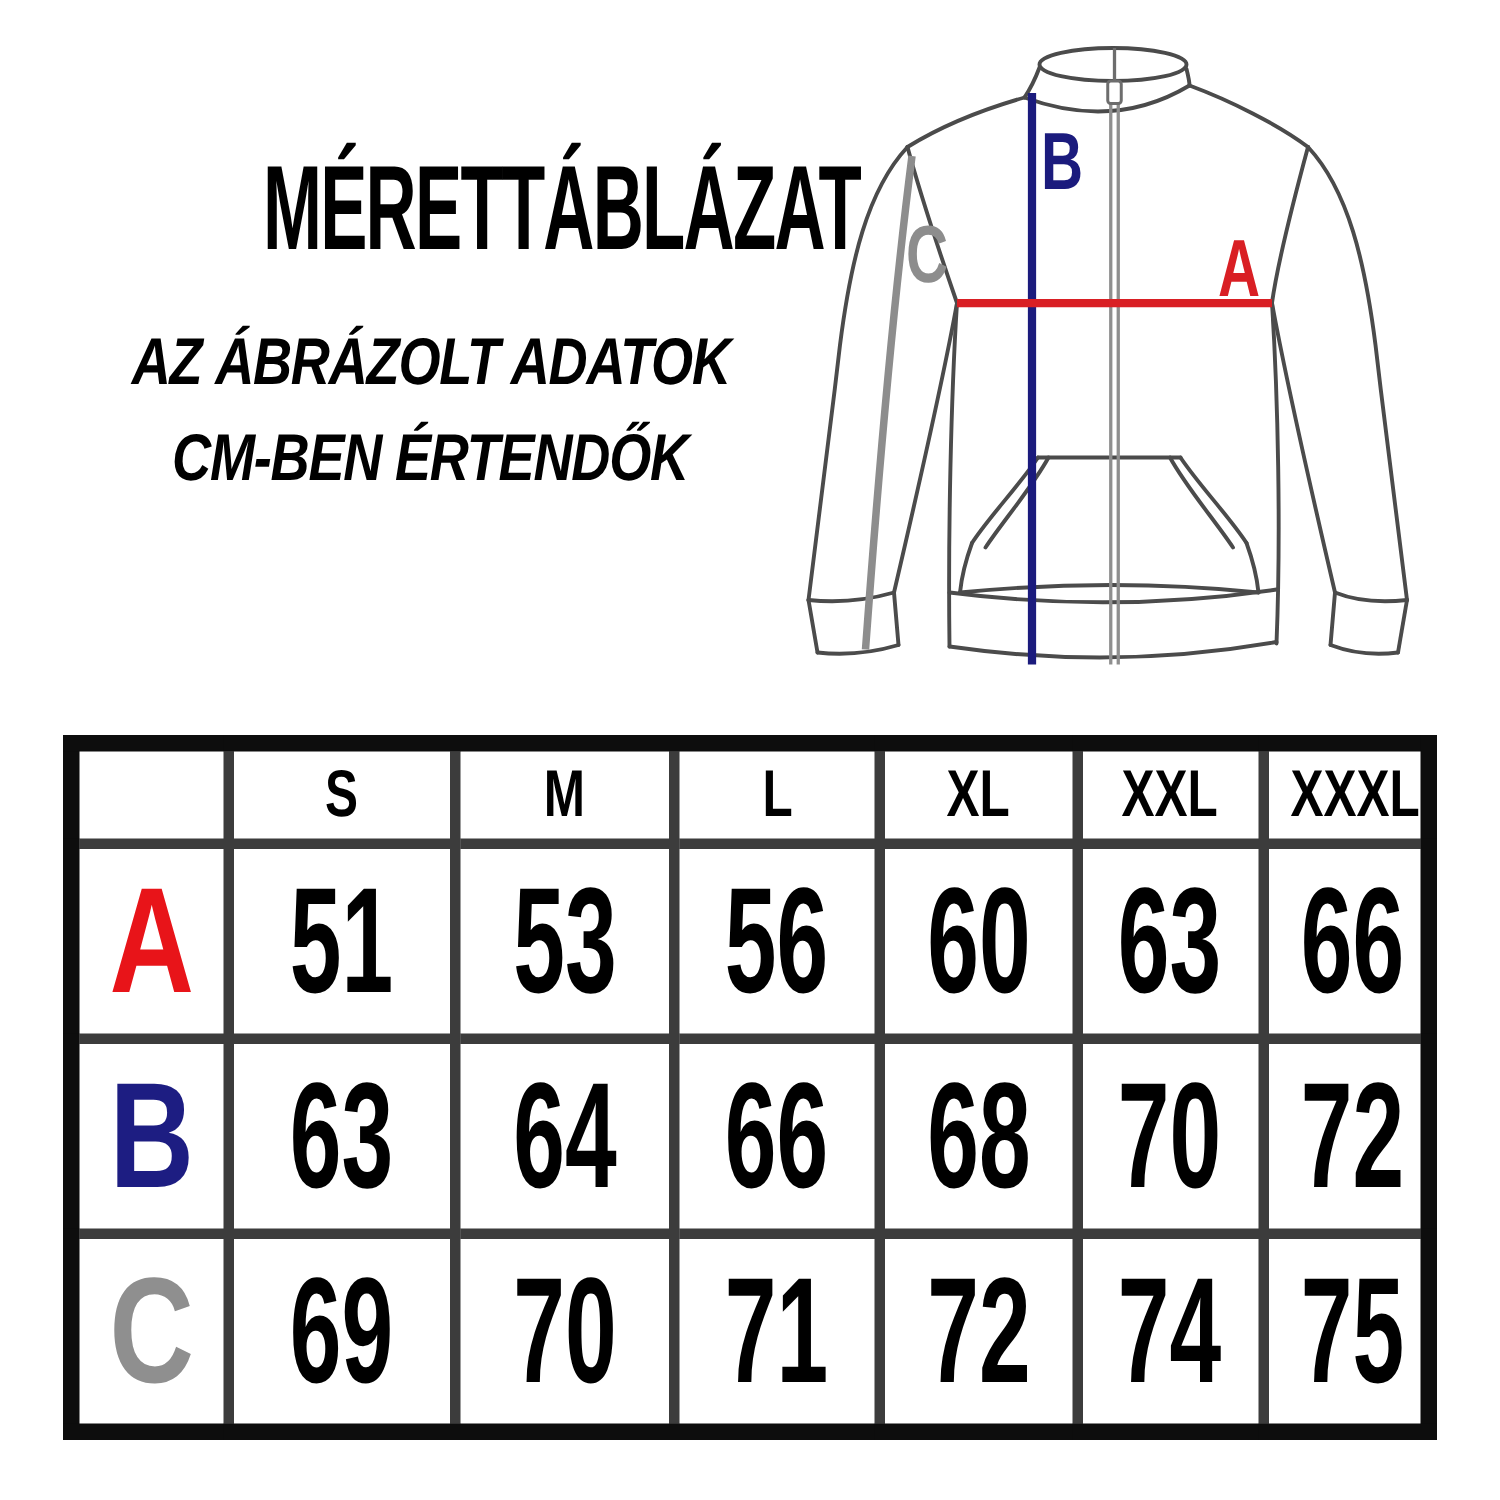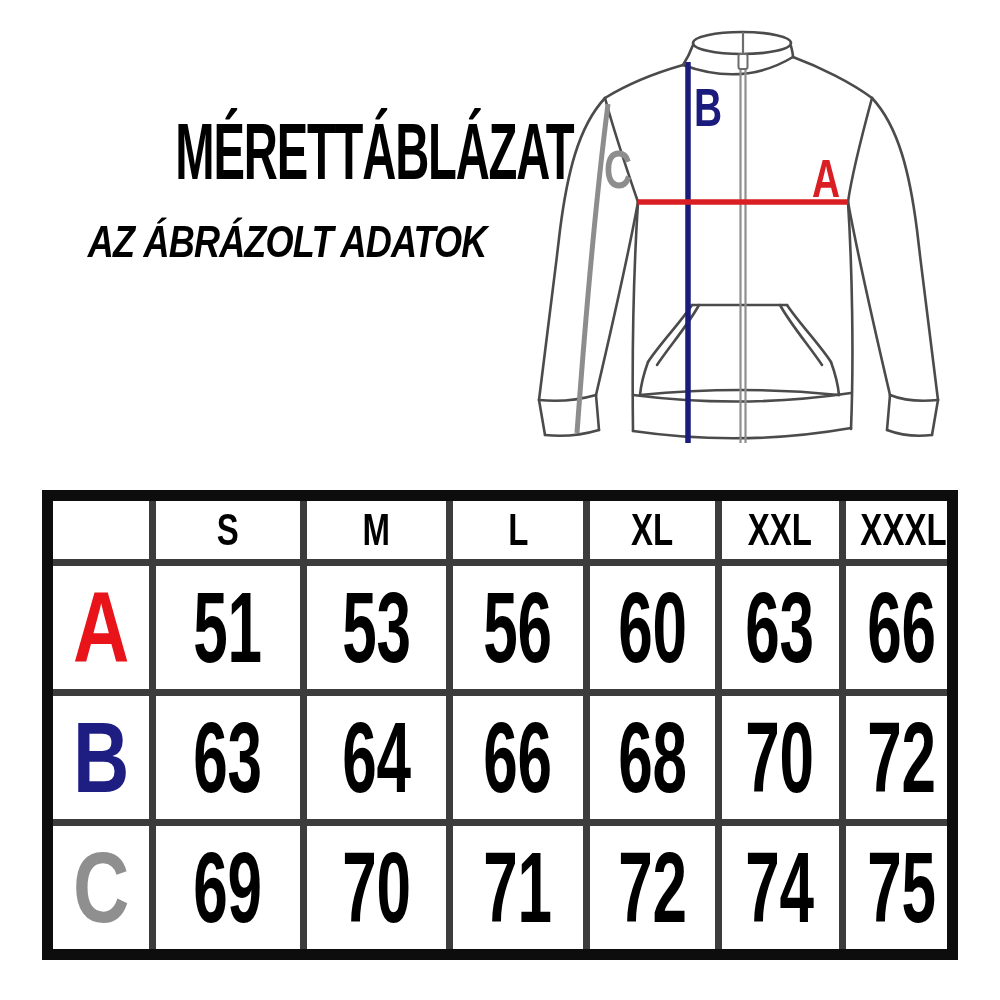--- a/index.html
+++ b/index.html
@@ -1,19 +1,19 @@
 <!DOCTYPE html>
 <html><head>
 <meta charset="utf-8">
 <style>
   html,body{margin:0;padding:0;background:#ffffff;}
   .sheet{position:relative;width:1000px;height:1000px;background:#fff;overflow:hidden;
          font-family:"Liberation Sans", sans-serif;color:#000;}
   
-  .head-block{position:absolute;left:37px;top:112px;width:500px;text-align:center;}
+  .head-block{position:absolute;left:37px;top:99px;width:500px;text-align:center;}
   .title-line{line-height:80px;white-space:nowrap;}
   .title-text{display:inline-block;font-size:80px;font-weight:bold;letter-spacing:-2px;
               transform:scaleX(0.59);transform-origin:50% 50%;white-space:nowrap;}
   .sub-block{position:absolute;left:37px;top:215px;width:500px;text-align:center;font-style:italic;}
   .sub-line{line-height:54px;white-space:nowrap;}
   .sub-text{display:inline-block;font-size:44px;font-weight:bold;letter-spacing:-1px;
             transform:scaleX(0.82);transform-origin:50% 50%;white-space:nowrap;}
   
   .diagram{position:absolute;left:520px;top:5px;width:450px;height:460px;}
   
@@ -35,20 +35,23 @@
 <div class="sheet">
 
   <div class="head-block">
     <div class="title-line">
       <span class="title-text">MÉRETTÁBLÁZAT</span>
     </div>
   </div>
   <div class="sub-block">
     <div class="sub-line">
       <span class="sub-text">AZ ÁBRÁZOLT ADATOK</span>
+    </div>
+    <div class="sub-line">
+      <span class="sub-text">CM-BEN ÉRTENDŐK</span>
     </div>
   </div>
 
   <svg class="diagram" viewBox="0 0 450 460" xmlns="http://www.w3.org/2000/svg">
     <g fill="none" stroke="#4b4b4b" stroke-width="2.6" stroke-linecap="round" stroke-linejoin="round">
 
       <ellipse cx="222" cy="38" rx="49" ry="11"></ellipse>
       <path d="M173,40 C170,48 167,54 163,60"></path>
       <path d="M271,41 C272,45 273,49 273,52"></path>
       <path d="M163,60 Q223,82 273,52"></path>

